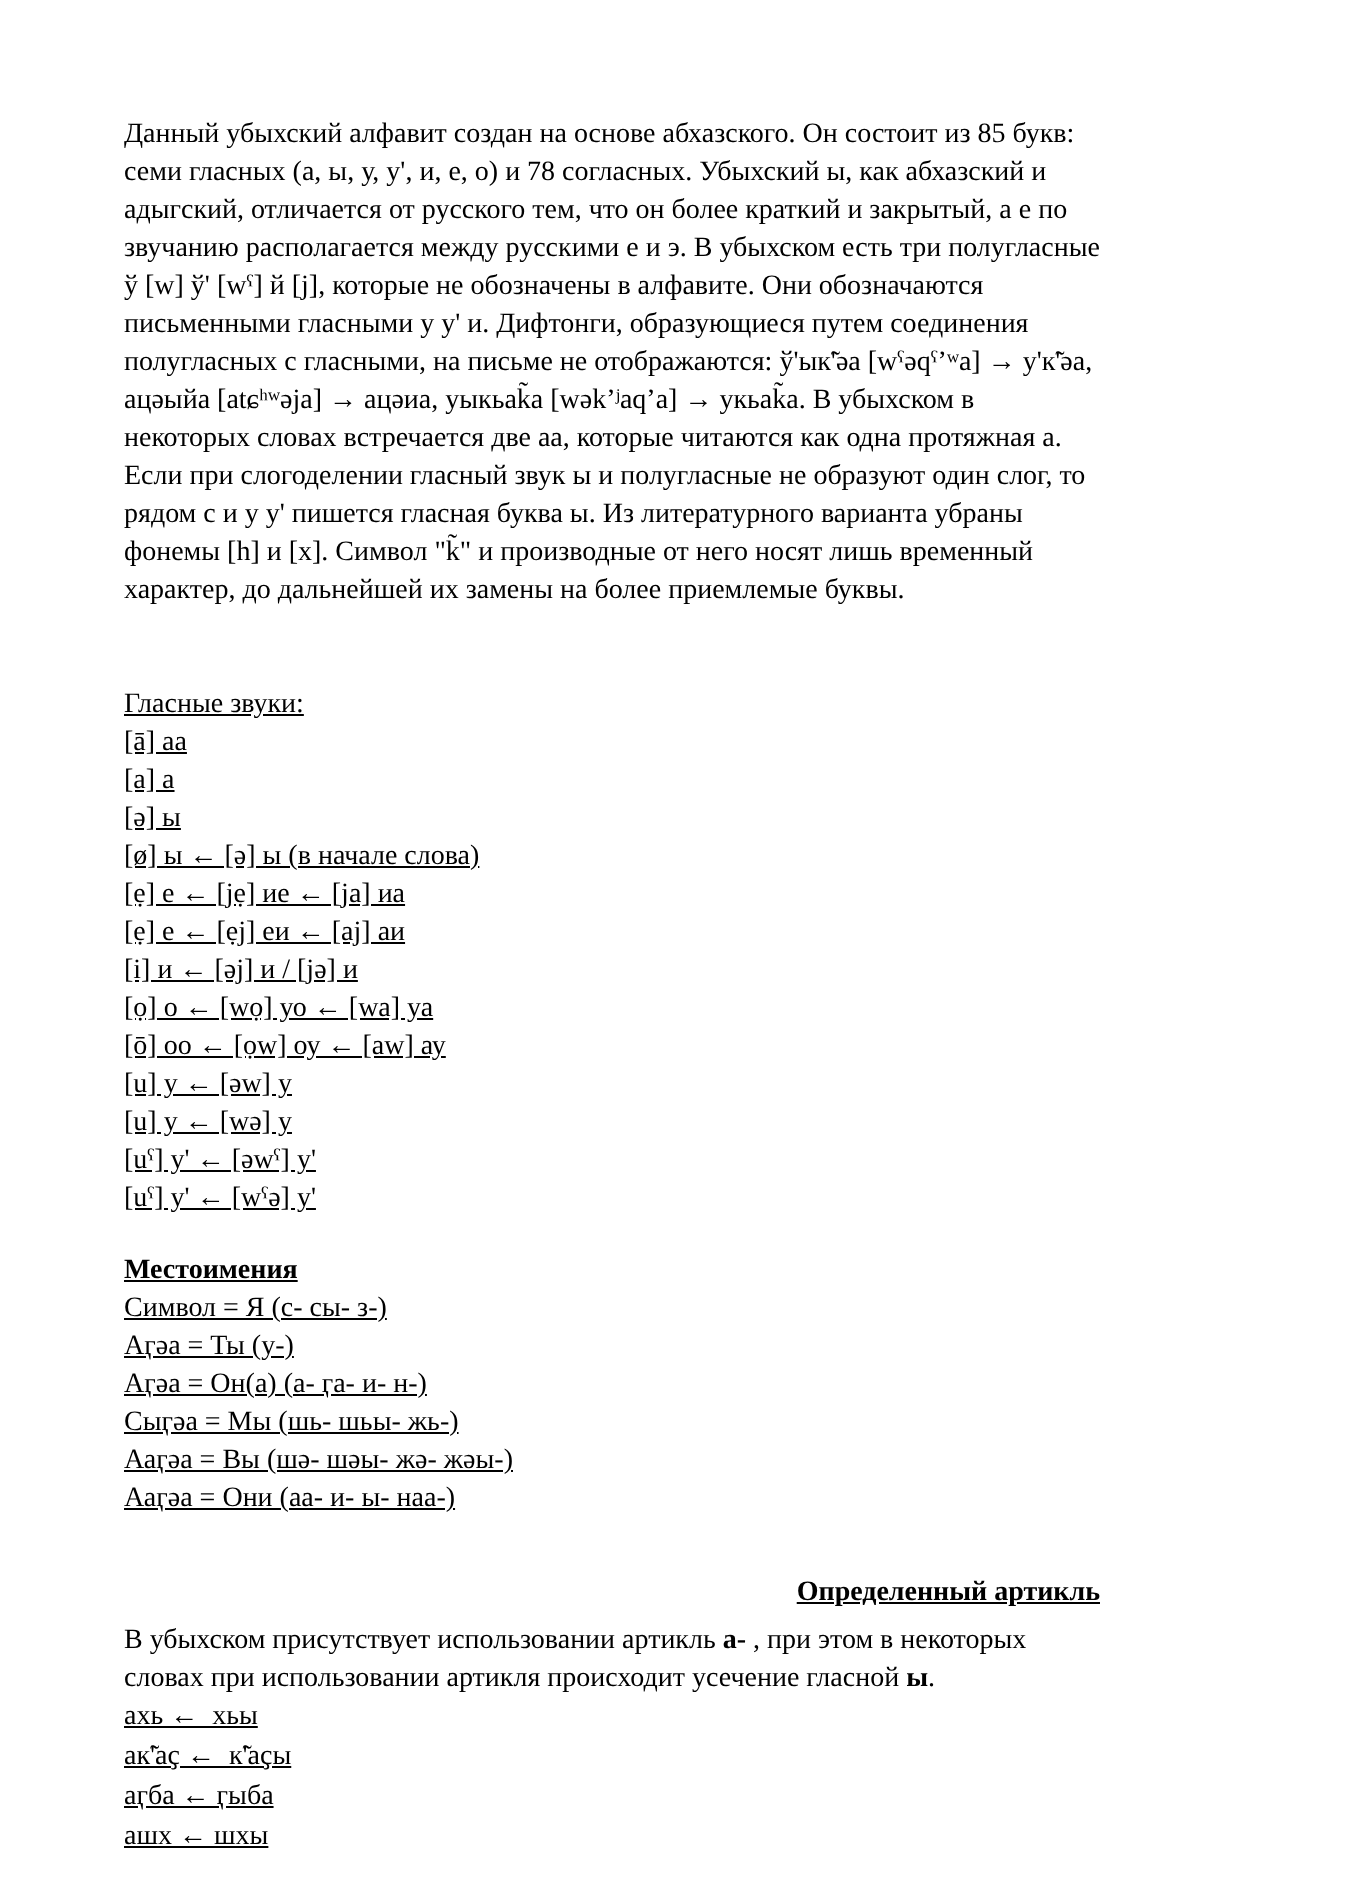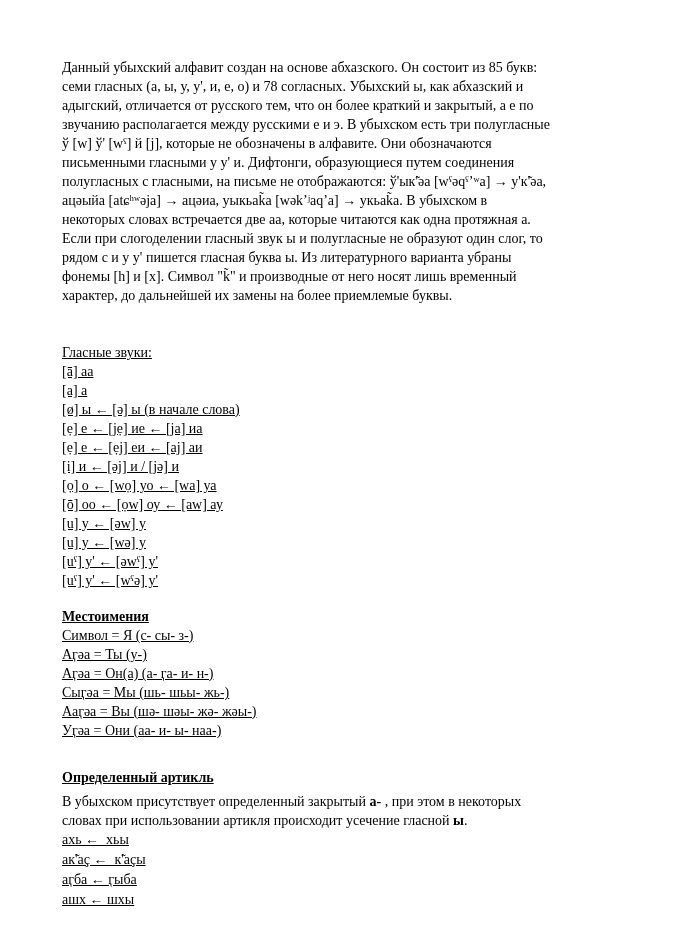--- a/index.html
+++ b/index.html
@@ -18,38 +18,39 @@
     width: 606px;
     height: 951px;
     padding: 58px 56px 0 62px;
   }
   .para { margin: 0; }
   .line { white-space: pre-wrap; min-height: 19px; text-decoration: underline; }
   b, .bold { font-weight: bold; }
   .vowels-section   { margin-top: 38px; }
   .pronouns-section { margin-top: 17px; }
   .article-section  { margin-top: 28px; }
-  .article-heading  { margin-bottom: 5px; }
+  .article-heading  { margin-bottom: 5px; text-align: right; }
   .examples .line   { line-height: 20px; }
 </style>
 </head>
 <body>
 
 <div class="page">
 
   <p class="para">Данный убыхский алфавит создан на основе абхазского. Он состоит из 85 букв: семи гласных (а, ы, у, у', и, е, о) и 78 согласных. Убыхский ы, как абхазский и адыгский, отличается от русского тем, что он более краткий и закрытый, а е по звучанию располагается между русскими е и э. В убыхском есть три полугласные ў [w] ў' [wˤ] й [j], которые не обозначены в алфавите. Они обозначаются письменными гласными у у' и. Дифтонги, образующиеся путем соединения полугласных с гласными, на письме не отображаются: ў'ык̃'әа [wˤəqˤʼʷa] → у'к̃'әа, ацәыйа [atɕʰʷəja] → ацәиа, уыкьаk̃а [wəkʼʲaqʼa] → укьаk̃а. В убыхском в некоторых словах встречается две аа, которые читаются как одна протяжная а. Если при слогоделении гласный звук ы и полугласные не образуют один слог, то рядом с и у у' пишется гласная буква ы. Из литературного варианта убраны фонемы [h] и [x]. Символ "k̃" и производные от него носят лишь временный характер, до дальнейшей их замены на более приемлемые буквы.</p>
 
   <div class="vowels-section">
     <div class="line">Гласные звуки:</div>
     <div>
 
         <div class="line">[ā] аа</div>
 
         <div class="line">[a] а</div>
 
+        <div class="line">[ə] ы</div>
 
         <div class="line">[ø] ы ← [ə] ы (в начале слова)</div>
 
         <div class="line">[ẹ] е ← [jẹ] ие ← [ja] иа</div>
 
         <div class="line">[ẹ] е ← [ẹj] еи ← [aj] аи</div>
 
         <div class="line">[i] и ← [əj] и / [jə] и</div>
 
         <div class="line">[ọ] о ← [wọ] уо ← [wa] уа</div>
@@ -73,27 +74,27 @@
         <div class="line">Символ = Я (с- сы- з-)</div>
 
         <div class="line">Аӷәа = Ты (у-)</div>
 
         <div class="line">Аӷәа = Он(а) (а- ӷа- и- н-)</div>
 
         <div class="line">Сыӷәа = Мы (шь- шьы- жь-)</div>
 
         <div class="line">Ааӷәа = Вы (шә- шәы- жә- жәы-)</div>
 
-        <div class="line">Уӷәа = Они (аа- и- ы- наа-)</div>
+        <div class="line">Ааӷәа = Они (аа- и- ы- наа-)</div>
       </div>
   </div>
 
   <div class="article-section">
     <div class="line bold article-heading">Определенный артикль</div>
-    <p class="para"><span>В убыхском присутствует определенный закрытый </span><b>а-</b><span> , при этом в некоторых словах при использовании артикля происходит усечение гласной </span><b>ы</b><span>.</span></p>
+    <p class="para"><span>В убыхском присутствует использовании артикль </span><b>а-</b><span> , при этом в некоторых словах при использовании артикля происходит усечение гласной </span><b>ы</b><span>.</span></p>
     <div class="examples">
 
         <div class="line">ахь ←  хьы</div>
 
         <div class="line">ак̃'аҫ ←  к̃'аҫы</div>
 
         <div class="line">аӷба ← ӷыба</div>
 
         <div class="line">ашх ← шхы</div>
       </div>

